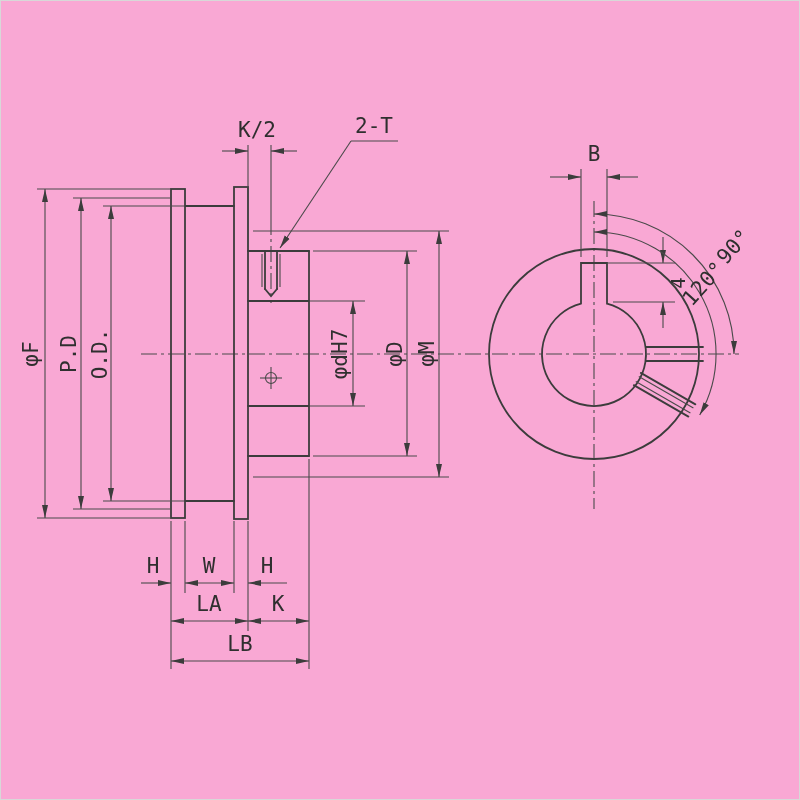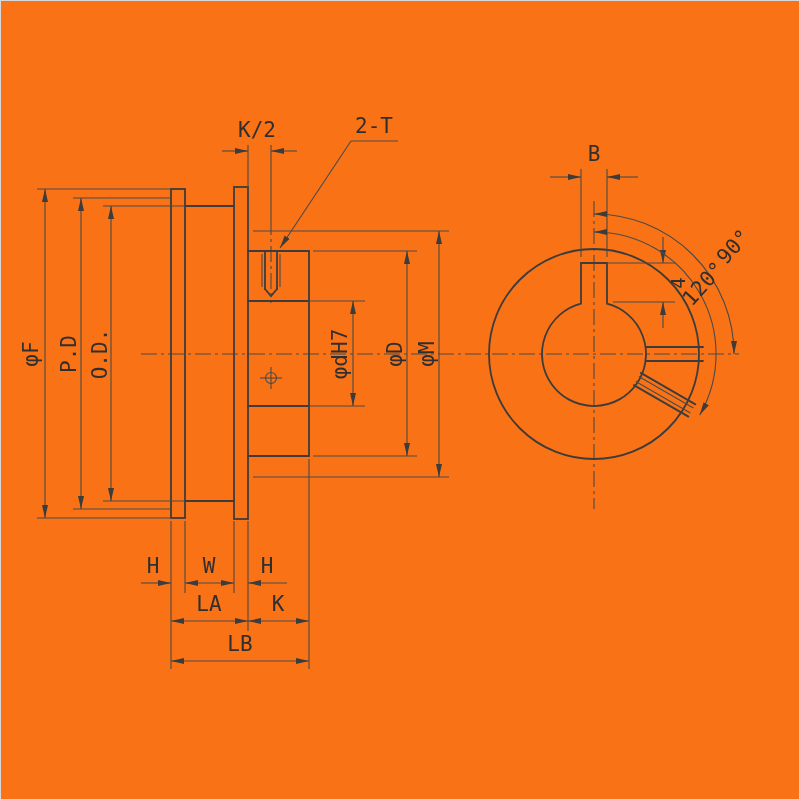--- a/index.html
+++ b/index.html
@@ -1,17 +1,17 @@
 <!DOCTYPE html>
 <html><head>
 <meta charset="utf-8">
 <style>
   html,body { margin:0; padding:0; background:#f6f6f6; }
   .frame {
-    width:800px; height:800px; background:#f97316;
+    width:800px; height:800px; background:#f9a8d4;
     border:1px solid #d8d8d8; box-sizing:border-box;
     font-family:"DejaVu Sans Mono", monospace;
   }
   svg { display:block; }
   .obj  { stroke:#3c3c3c; stroke-width:1.8; fill:none; stroke-linecap:round; }
   .thin { stroke:#4a4a4a; stroke-width:1.1; fill:none; }
   .cl   { stroke:#4a4a4a; stroke-width:1.1; fill:none; stroke-dasharray:16 4 3 4; }
   text  { fill:#2f2f2f; font-family:"DejaVu Sans Mono", monospace; font-size:21px; }
   .lblsm { font-size:19px; }
 </style>

